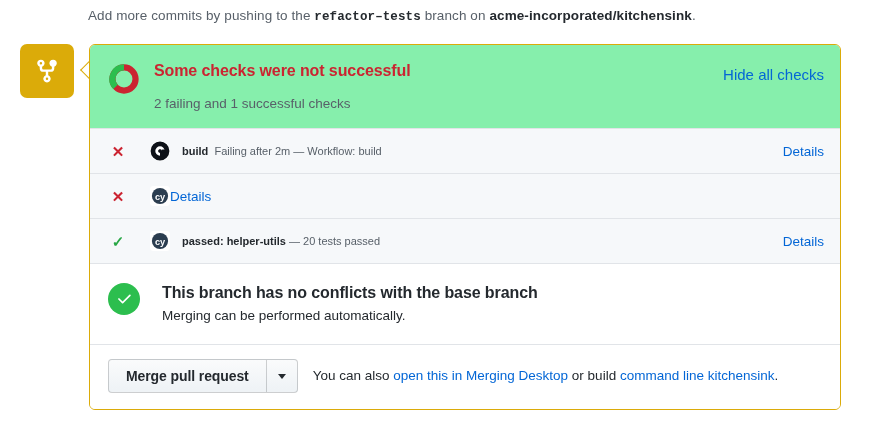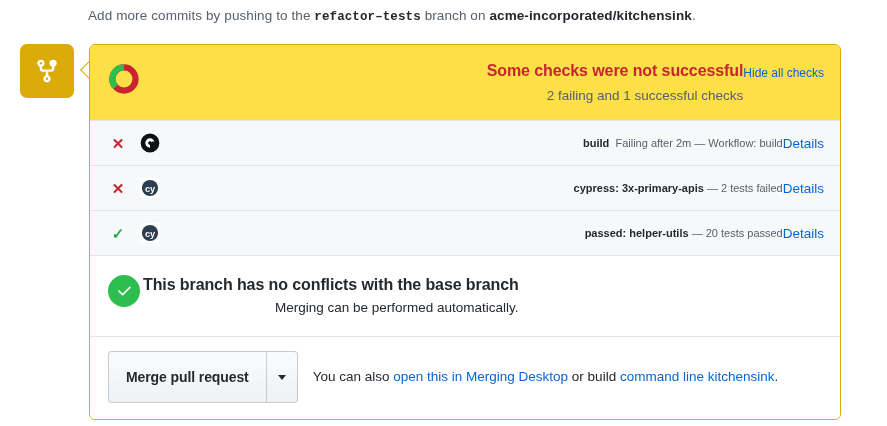--- a/index.html
+++ b/index.html
@@ -8,21 +8,20 @@
     background: #ffffff;
     font-family: "Liberation Sans", sans-serif;
     -webkit-font-smoothing: antialiased;
   }
   #screen {
     position: relative;
     width: 887px;
     height: 426px;
     overflow: hidden;
     background: #ffffff;
-    text-align: right;
   }
 
   
   .hint-line {
     position: absolute;
     left: 88px;
     top: 8px;
     font-size: 13.5px;
     color: #24292e;
     letter-spacing: 0.1px;
@@ -88,21 +87,21 @@
     background: #ffffff;
     box-sizing: border-box;
     overflow: hidden;
   }
 
   
   .checks-header {
     display: flex;
     align-items: flex-start;
     padding: 16px 16px 14px 16px;
-    background: #fde047;
+    background: #86efac;
     position: relative;
   }
   .donut-wrap {
     width: 32px;
     height: 32px;
     flex: 0 0 32px;
     margin-top: 2px;
     margin-left: 2px;
   }
   .checks-head-text {
@@ -114,24 +113,24 @@
     font-size: 16px;
     font-weight: bold;
     color: #cb2431;
     line-height: 20px;
     letter-spacing: -0.1px;
   }
   .checks-sub {
     font-size: 13.5px;
     color: #586069;
     line-height: 20px;
-    margin-top: 5px;
+    margin-top: 13px;
   }
   .hide-all-checks {
-    font-size: 12px;
+    font-size: 15px;
     color: #0366d6;
     cursor: pointer;
     align-self: flex-start;
     margin-top: 5px;
     white-space: nowrap;
   }
 
   
   .check-row {
     display: flex;
@@ -151,21 +150,21 @@
     font-size: 15px;
     line-height: 1;
   }
   .status-mark.fail { color: #cb2431; font-weight: bold; }
   .status-mark.pass { color: #28a745; font-weight: bold; }
 
   .avatar {
     width: 20px;
     height: 20px;
     flex: 0 0 20px;
-    margin-left: 14px;
+    margin-left: 24px;
     border-radius: 3px;
     overflow: hidden;
     display: flex;
     align-items: center;
     justify-content: center;
   }
   .avatar svg { display: block; }
 
   .check-text {
     margin-left: 12px;
@@ -204,21 +203,21 @@
     width: 32px;
     height: 32px;
     flex: 0 0 32px;
     border-radius: 50%;
     background: #2cbe4e;
     display: flex;
     align-items: center;
     justify-content: center;
     margin-top: 1px;
   }
-  .conflict-text { margin-left: 3px; }
+  .conflict-text { margin-left: 22px; }
   .conflict-title {
     font-size: 16px;
     font-weight: bold;
     color: #24292e;
     line-height: 21px;
     letter-spacing: -0.1px;
   }
   .conflict-sub {
     font-size: 13.5px;
     color: #24292e;
@@ -230,21 +229,21 @@
   .merge-footer {
     display: flex;
     align-items: center;
     padding: 14px 16px 16px 18px;
     background: #ffffff;
     border-top: 1px solid #e1e4e8;
   }
   .btn-group {
     display: flex;
     align-items: stretch;
-    height: 52px;
+    height: 34px;
   }
   .merge-btn {
     display: flex;
     align-items: center;
     padding: 0 17px;
     background: linear-gradient(180deg, #fafbfc 0%, #eff3f6 90%);
     border: 1px solid rgba(27,31,35,0.2);
     border-right: none;
     border-radius: 4px 0 0 4px;
     font-size: 14px;
@@ -336,23 +335,20 @@
 
     <div class="check-row">
       <div class="status-mark fail">✕</div>
       <div class="avatar">
         <svg width="20" height="20" viewBox="0 0 20 20" aria-hidden="true">
           <rect width="20" height="20" rx="3" fill="#ffffff"></rect>
           <circle cx="10" cy="10" r="8.1" fill="#2c3e50"></circle>
           <text x="10" y="13.6" font-family="Liberation Sans, sans-serif" font-size="9.2" font-weight="bold" fill="#ffffff" text-anchor="middle">cy</text>
         </svg>
       </div>
-      <div class="check-text">
-        <span class="check-name">cypress: 3x-primary-apis</span><span>&nbsp;</span><span class="check-desc">— 2 tests failed</span>
-      </div>
       <div class="details-link">Details</div>
     </div>
 
     <div class="check-row">
       <div class="status-mark pass">✓</div>
       <div class="avatar">
         <svg width="20" height="20" viewBox="0 0 20 20" aria-hidden="true">
           <rect width="20" height="20" rx="3" fill="#ffffff"></rect>
           <circle cx="10" cy="10" r="8.1" fill="#2c3e50"></circle>
           <text x="10" y="13.6" font-family="Liberation Sans, sans-serif" font-size="9.2" font-weight="bold" fill="#ffffff" text-anchor="middle">cy</text>

